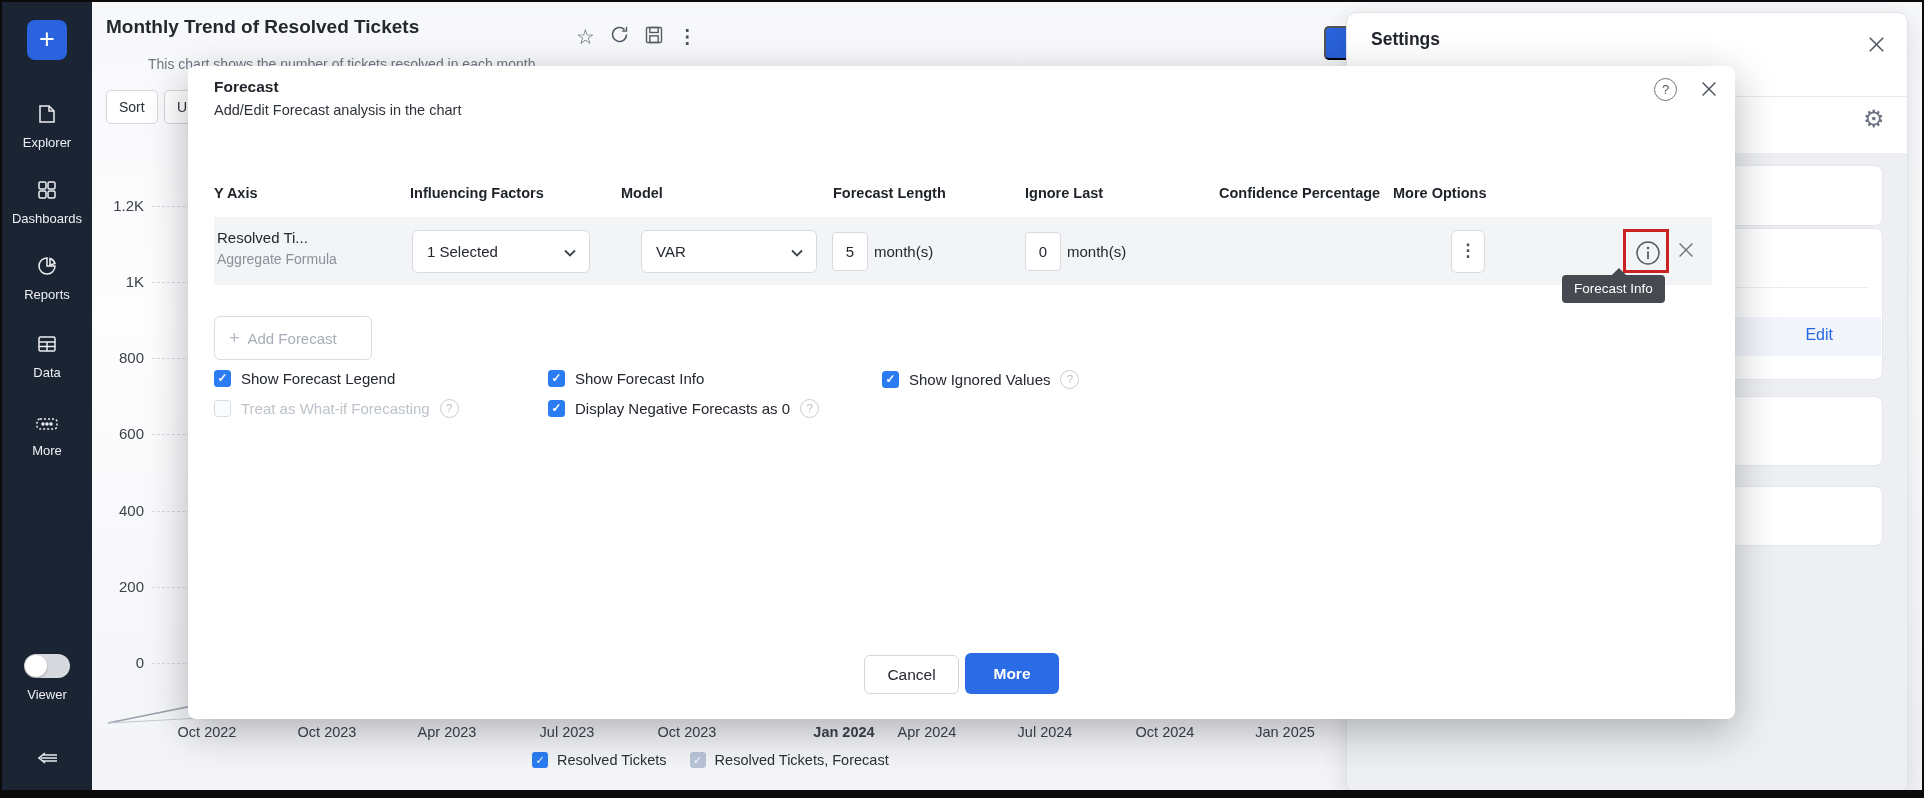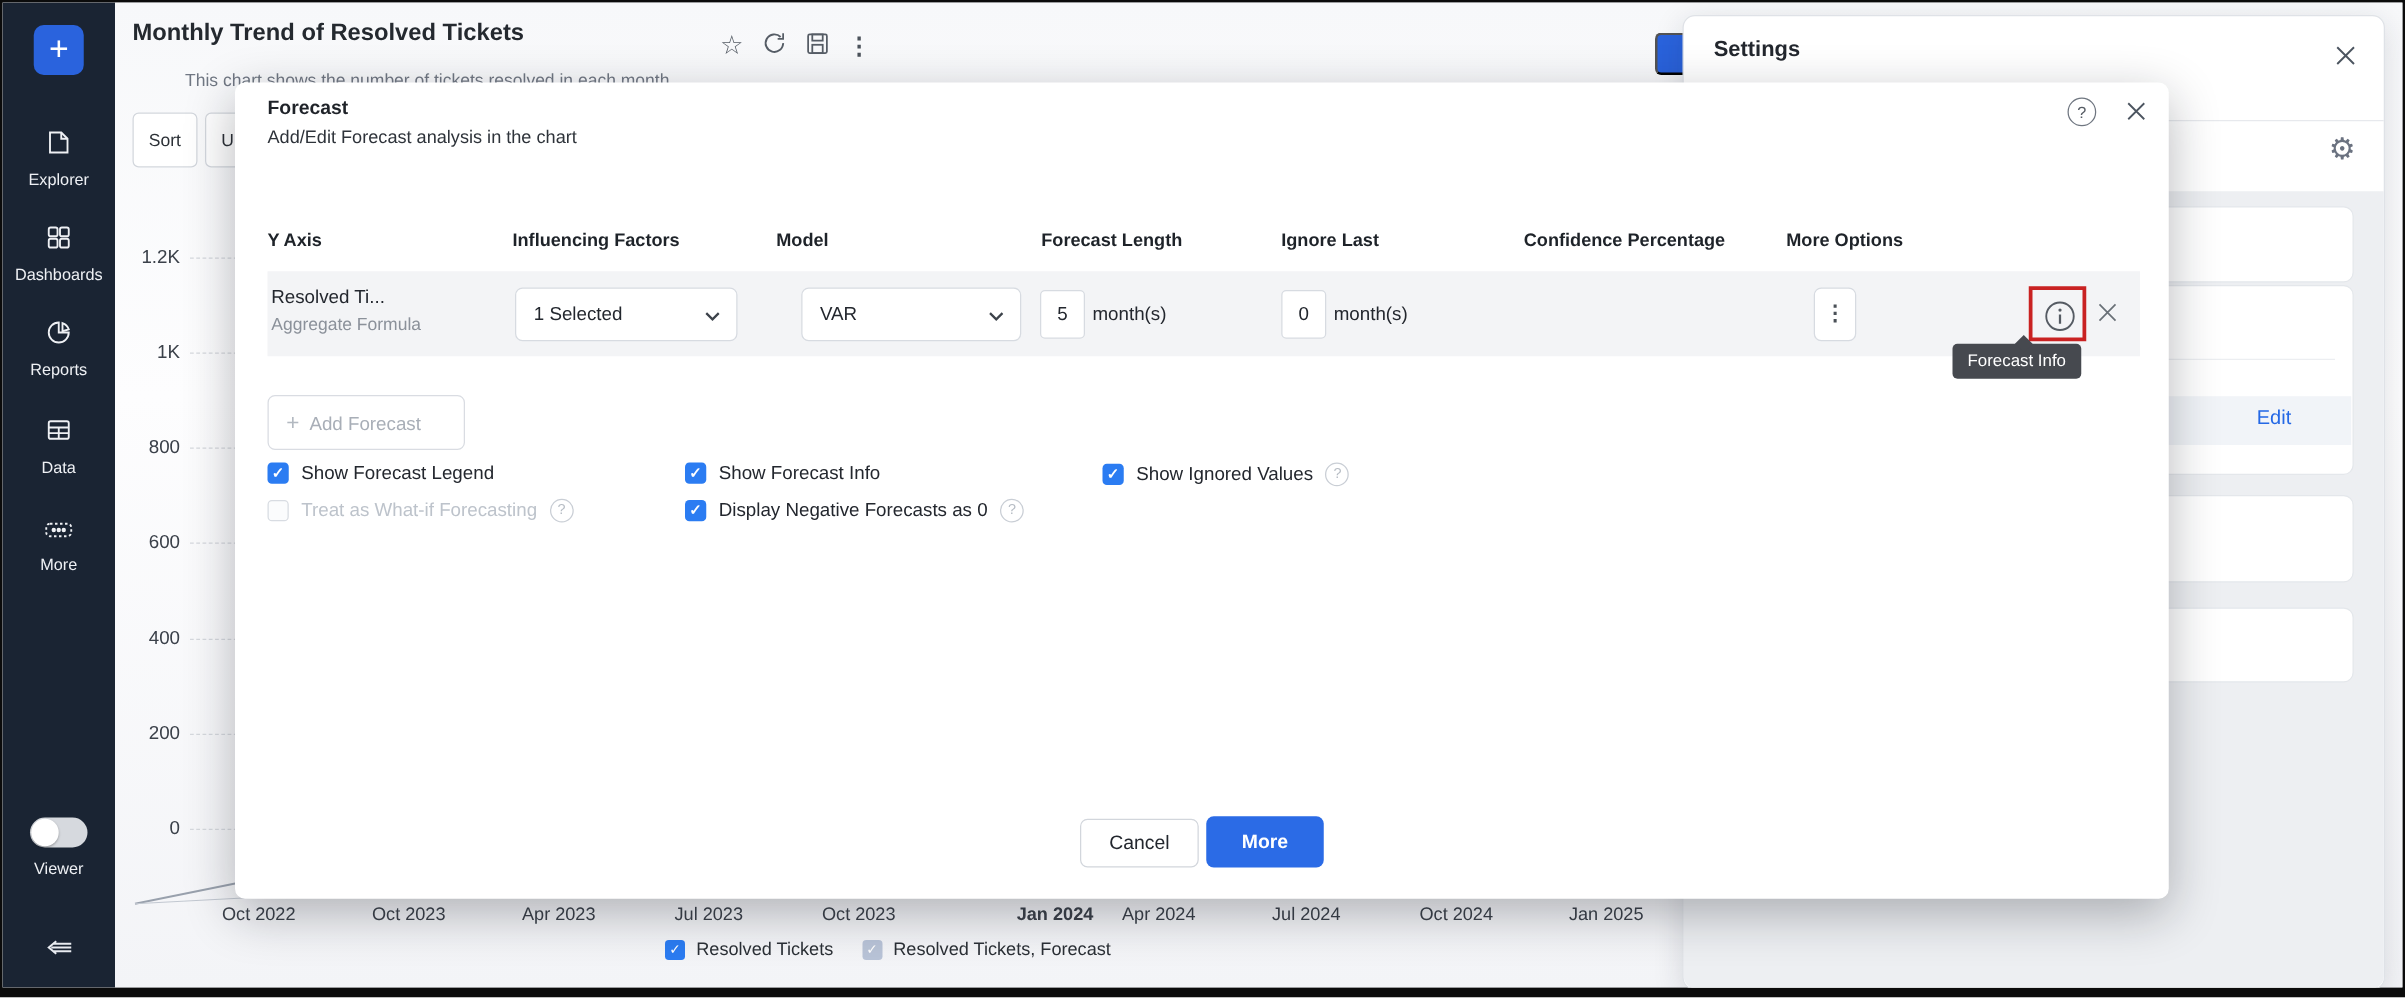--- a/index.html
+++ b/index.html
@@ -25,21 +25,21 @@
 
   
   .main { position:absolute; left:90px; top:0; right:0; bottom:0;
           background:linear-gradient(180deg,#f7f8fa 0%, #fdfdfe 40%, #f3f4f7 100%); }
   .page-title { position:absolute; left:14px; top:14px; font-size:19px; font-weight:bold; color:#24292f; }
   .page-sub { position:absolute; left:24px; top:54px; font-size:14px; color:#70djust; color:#707783;margin-left:32px; }
   .title-icons { position:absolute; left:484px; top:22px; display:flex; gap:14px; align-items:center; color:#565d66; }
   .title-icons .ic { cursor:pointer; }
   .star-ic { font-size:21px; line-height:22px; }
   .kebab-ic { font-size:19px; font-weight:bold; color:#4b525b; }
-  .tool-btn { position:absolute; top:88px; height:44px; background:#fff; border:1px solid #d3d7dd;
+  .tool-btn { position:absolute; top:88px; height:34px; background:#fff; border:1px solid #d3d7dd;
               border-radius:5px; font-size:14px; color:#2b3036; padding:0 12px; line-height:32px; cursor:pointer; }
   .edit-blue-btn { position:absolute; left:1232px; top:24px; width:90px; height:34px; background:#2a63dd;
                    border-radius:5px; color:#fff; font-size:14px; padding-left:9px; line-height:34px; cursor:pointer; }
 
   
   .ytick { position:absolute; width:46px; text-align:right; font-size:15px; color:#3b414a; }
   .gridline { position:absolute; left:60px; width:1185px; border-top:1px dashed #d6d9de; height:0; }
   .xtick { position:absolute; top:722px; transform:translateX(-50%); font-size:14.5px; color:#3b414a; white-space:nowrap; }
   .legend { position:absolute; left:440px; top:750px; display:flex; align-items:center; gap:9px; }
   .legend .cb { width:16px; height:16px; border-radius:3px; color:#fff; font-size:11px; line-height:16px;
@@ -271,21 +271,21 @@
         <path d="M5 5 L19 19 M19 5 L5 19"></path>
       </svg>
     </span>
 
     <div class="col-head" style="left:26px;">Y Axis</div>
     <div class="col-head" style="left:222px;">Influencing Factors</div>
     <div class="col-head" style="left:433px;">Model</div>
     <div class="col-head" style="left:645px;">Forecast Length</div>
     <div class="col-head" style="left:837px;">Ignore Last</div>
     <div class="col-head" style="left:1031px;">Confidence Percentage</div>
-    <div class="col-head" style="left:1241px;">More Options</div>
+    <div class="col-head" style="left:1205px;">More Options</div>
 
     <div class="f-row">
       <div class="yaxis-1">Resolved Ti...</div>
       <div class="yaxis-2">Aggregate Formula</div>
 
       <div class="dd" style="left:198px; width:178px;">
         <span>1 Selected</span>
         <svg width="12" height="8" viewBox="0 0 12 8" fill="none" stroke="#3d434b" stroke-width="1.8">
             <path d="M1 1.5 L6 6.5 L11 1.5"></path>
           </svg>

